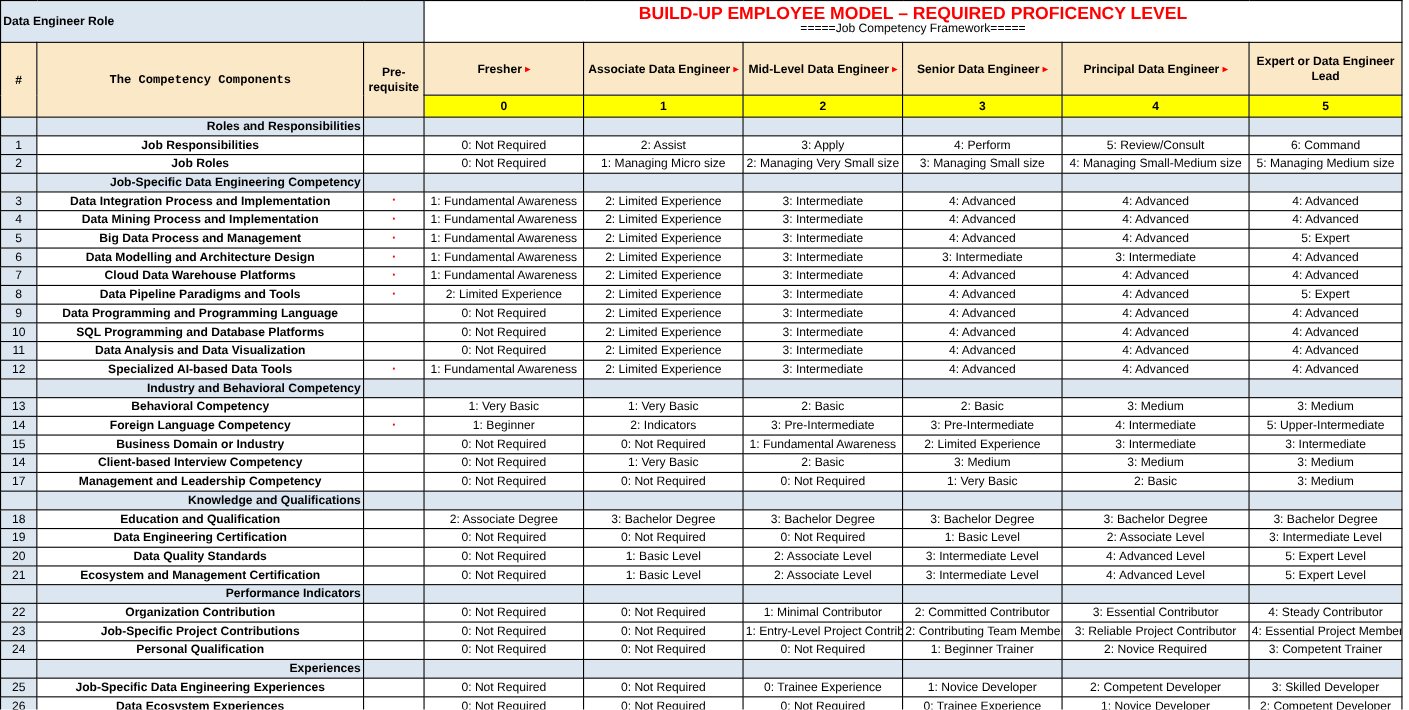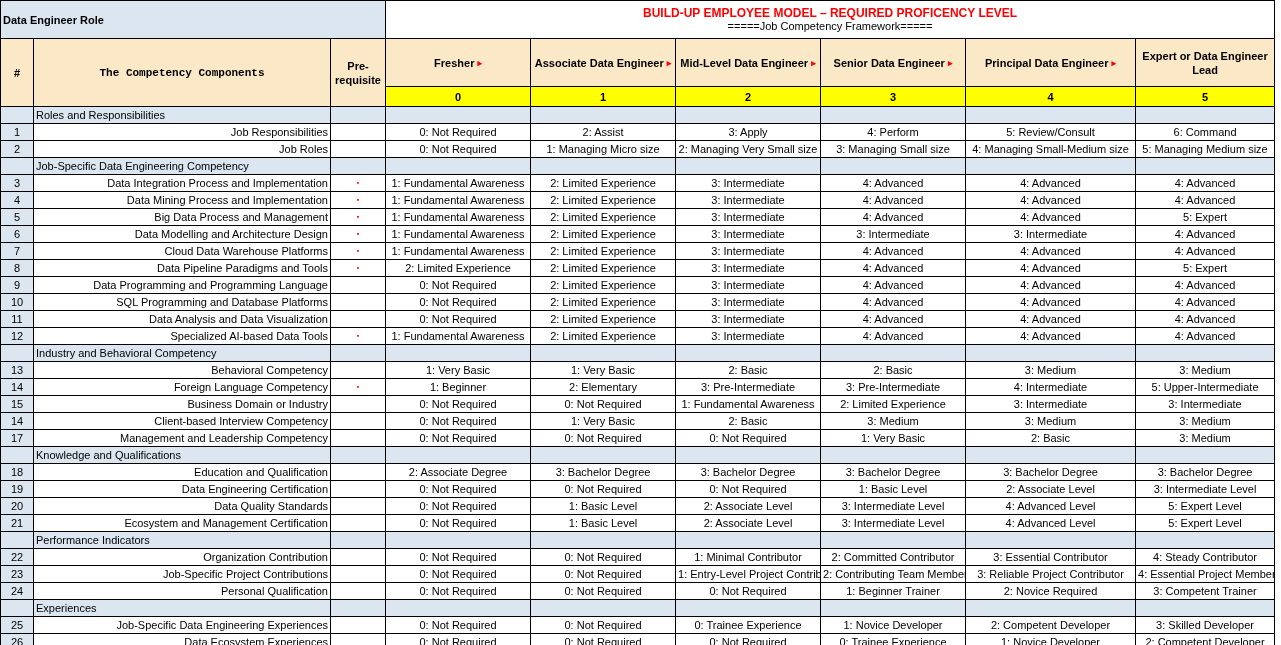--- a/index.html
+++ b/index.html
@@ -3,36 +3,36 @@
 <meta charset="utf-8">
 <style>
   html,body{margin:0;padding:0;background:#fff;}
   body{width:1281px;height:645px;overflow:hidden;font-family:"Liberation Sans",sans-serif;color:#000;}
   #sheet{border-collapse:collapse;table-layout:fixed;width:1274px;margin:0;}
   #sheet td,#sheet th{border:1px solid #000;overflow:hidden;white-space:nowrap;padding:0 2px;font-size:11px;vertical-align:middle;box-sizing:border-box;}
   
   tr.title-row{height:38px;}
   td.sheet-title{background:var(--band-blue);font-weight:bold;font-size:13px;text-align:left;padding-left:8px;}
   td.banner-cell{text-align:center;padding:1px 0;}
-  .banner-main{color:var(--banner-red);font-weight:bold;font-size:12px;line-height:14px;display:block;}
+  .banner-main{color:var(--banner-red);font-weight:bold;font-size:16px;line-height:14px;display:block;}
   .banner-sub{color:#000;font-weight:normal;font-size:11px;line-height:13px;display:block;}
   
   tr.head-row{height:48px;}
   #sheet th{background:var(--header-cream);font-weight:bold;font-size:11px;text-align:center;white-space:normal;line-height:14px;}
   th.comp-head{text-align:left;padding-left:6px;font-family:Liberation Mono, monospace;}
   .mk{color:var(--banner-red);font-size:9px;margin-left:3px;vertical-align:1px;}
   tr.index-row{height:20px;}
   tr.index-row td{background:var(--index-yellow);font-weight:bold;text-align:center;font-size:12px;}
   
   tr.section-row{height:17px;}
   tr.section-row td{background:var(--band-blue);}
-  tr.section-row td.section-name{font-weight:normal;text-align:left;padding-left:5px;font-size:11.5px;}
+  tr.section-row td.section-name{font-weight:bold;text-align:right;padding-left:5px;font-size:11.5px;}
   tr.data-row{height:17px;}
   td.num-cell{background:var(--band-blue);text-align:center;}
-  td.comp-cell{text-align:right;padding-left:10px;}
+  td.comp-cell{text-align:center;padding-left:10px;font-weight:bold;}
   td.prereq-cell{text-align:center;}
   .prereq-dot{color:var(--banner-red);font-size:7px;vertical-align:2px;}
   td.val-cell{text-align:center;}
 </style>
 </head>
 <body>
 
 <table id="sheet">
   <colgroup>
     <col style="width:33px">
@@ -248,21 +248,21 @@
         <td class="val-cell">2: Basic</td>
         <td class="val-cell">2: Basic</td>
         <td class="val-cell">3: Medium</td>
         <td class="val-cell">3: Medium</td>
       </tr>
       <tr class="data-row">
         <td class="num-cell">14</td>
         <td class="comp-cell">Foreign Language Competency</td>
         <td class="prereq-cell"><span class="prereq-dot">▪</span></td>
         <td class="val-cell">1: Beginner</td>
-        <td class="val-cell">2: Elementary</td>
+        <td class="val-cell">2: Indicators</td>
         <td class="val-cell">3: Pre-Intermediate</td>
         <td class="val-cell">3: Pre-Intermediate</td>
         <td class="val-cell">4: Intermediate</td>
         <td class="val-cell">5: Upper-Intermediate</td>
       </tr>
       <tr class="data-row">
         <td class="num-cell">15</td>
         <td class="comp-cell">Business Domain or Industry</td>
         <td class="prereq-cell"></td>
         <td class="val-cell">0: Not Required</td>

